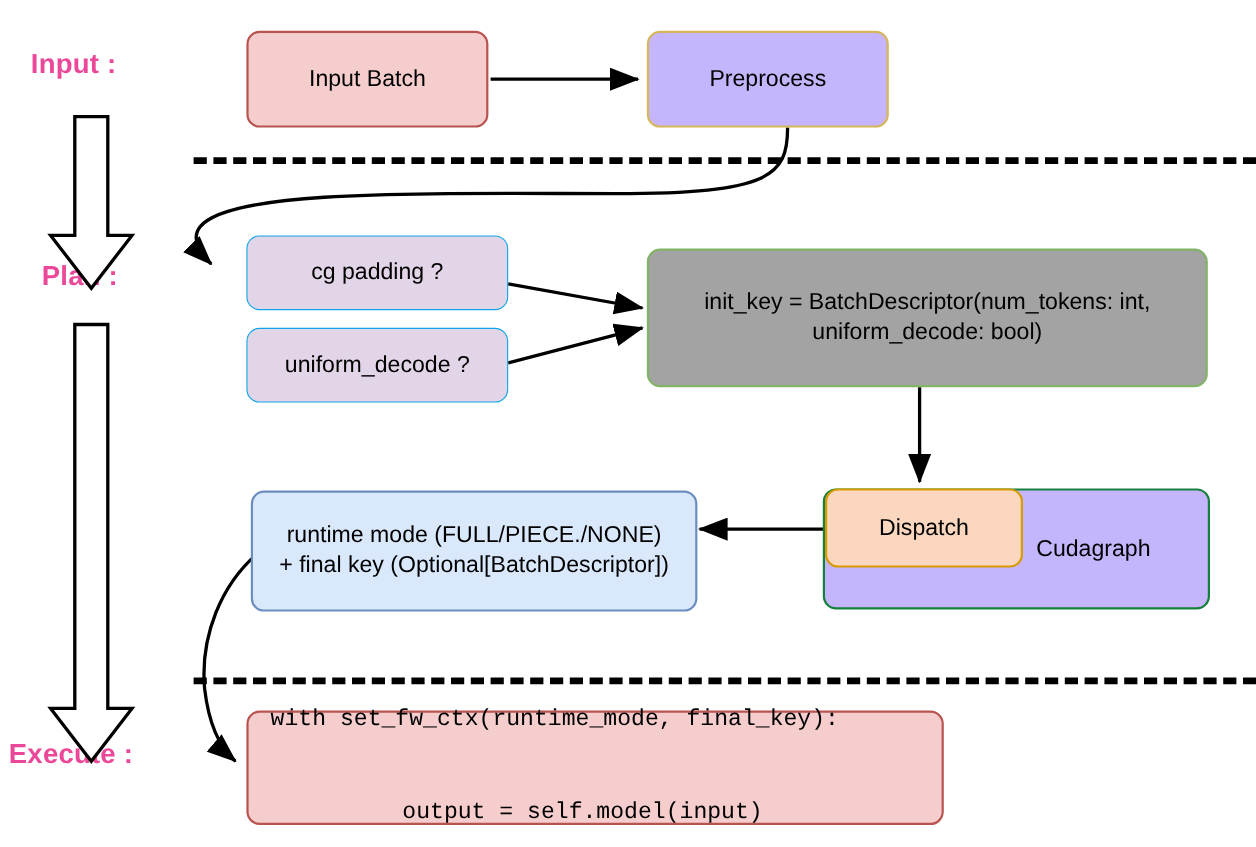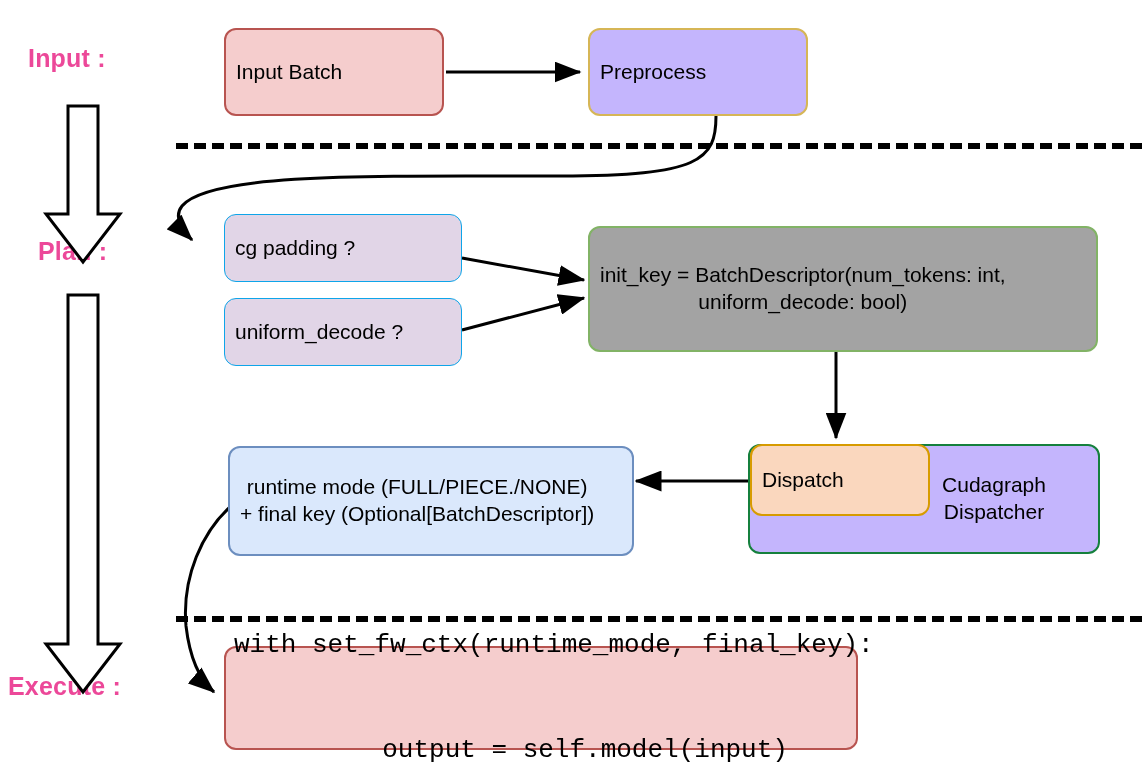--- a/index.html
+++ b/index.html
@@ -22,20 +22,21 @@
     color: #ec4899;
     white-space: nowrap;
     letter-spacing: 0.2px;
   }
   .node {
     position: absolute;
     box-sizing: border-box;
     border-radius: 12px;
     display: flex;
     align-items: center;
+    justify-content: center;
     text-align: center;
     font-size: 21px;
     line-height: 1.28;
     color: #000000;
     padding: 4px 10px;
   }
   .node-pink {
     background: #f5cdcd;
     border: 2px solid #b85450;
   }
@@ -63,25 +64,25 @@
     padding-right: 18px;
   }
   .node-orange-inner {
     background: #fad7be;
     border: 2px solid #d79b00;
   }
   .node-code {
     background: #f5cdcd;
     border: 2px solid #b85450;
     font-family: "Liberation Mono", monospace;
-    font-size: 26px;
+    font-size: 21px;
     justify-content: flex-start;
     align-items: center;
     white-space: pre;
-    padding-left: 8px;
+    padding-left: 20px;
     line-height: 1.35;
   }
   .dash {
     position: absolute;
     height: 0;
     border-top: 6px dashed #000000;
   }
   svg.layer {
     position: absolute;
     left: 0;
@@ -152,21 +153,20 @@
   <div class="node node-green" style="left:588px; top:226px; width:510px; height:126px;">
     <div>
       <span class="txt-2line">init_key = BatchDescriptor(num_tokens: int,</span>
       <span class="txt-2line">uniform_decode: bool)</span>
     </div>
   </div>
 
   <div class="node node-orange-outer" style="left:748px; top:444px; width:352px; height:110px;">
     <div style="text-align:center; width:172px;">
       <span class="txt-2line">Cudagraph</span>
-      <span class="txt-2line">Dispatcher</span>
     </div>
   </div>
 
   <div class="node node-orange-inner" style="left:750px; top:444px; width:180px; height:72px;">
     <span>Dispatch</span>
   </div>
 
   <div class="node node-blue" style="left:228px; top:446px; width:406px; height:110px;">
     <div>
       <span class="txt-2line">runtime mode (FULL/PIECE./NONE)</span>

